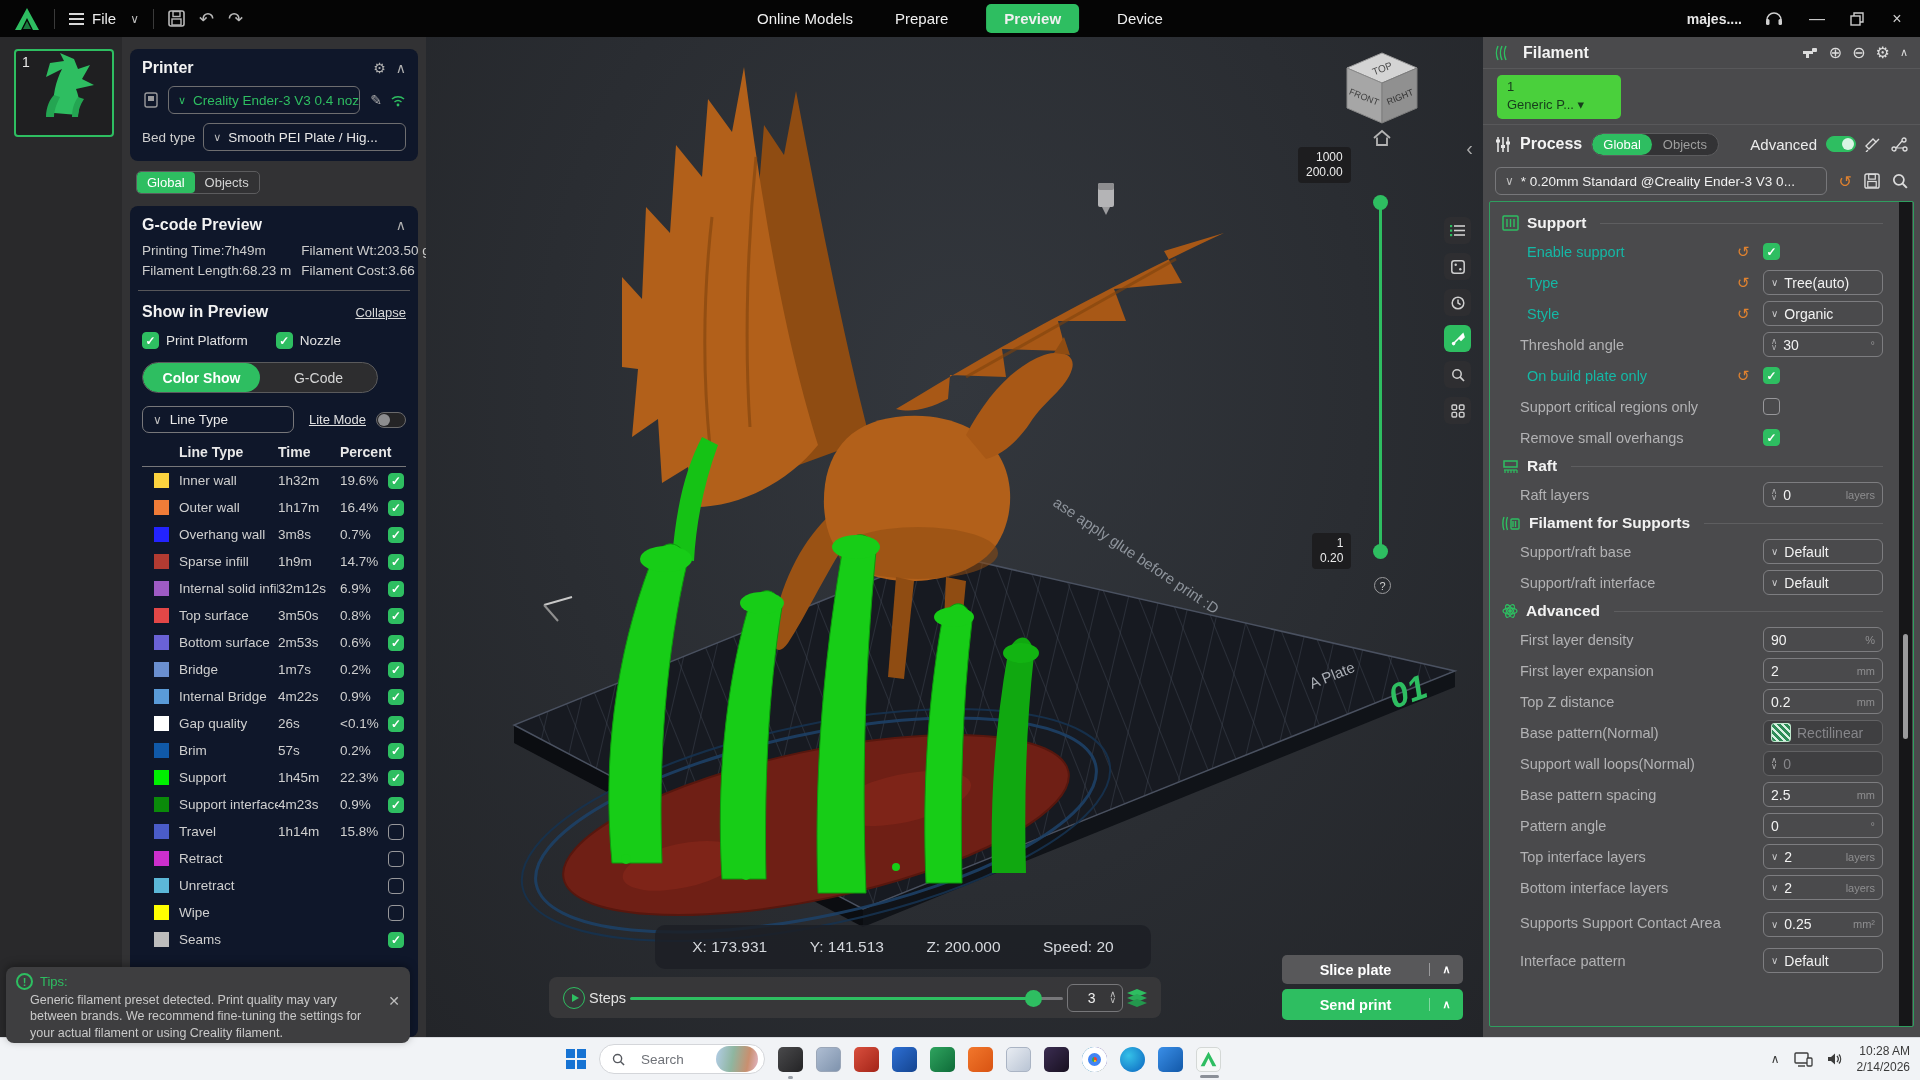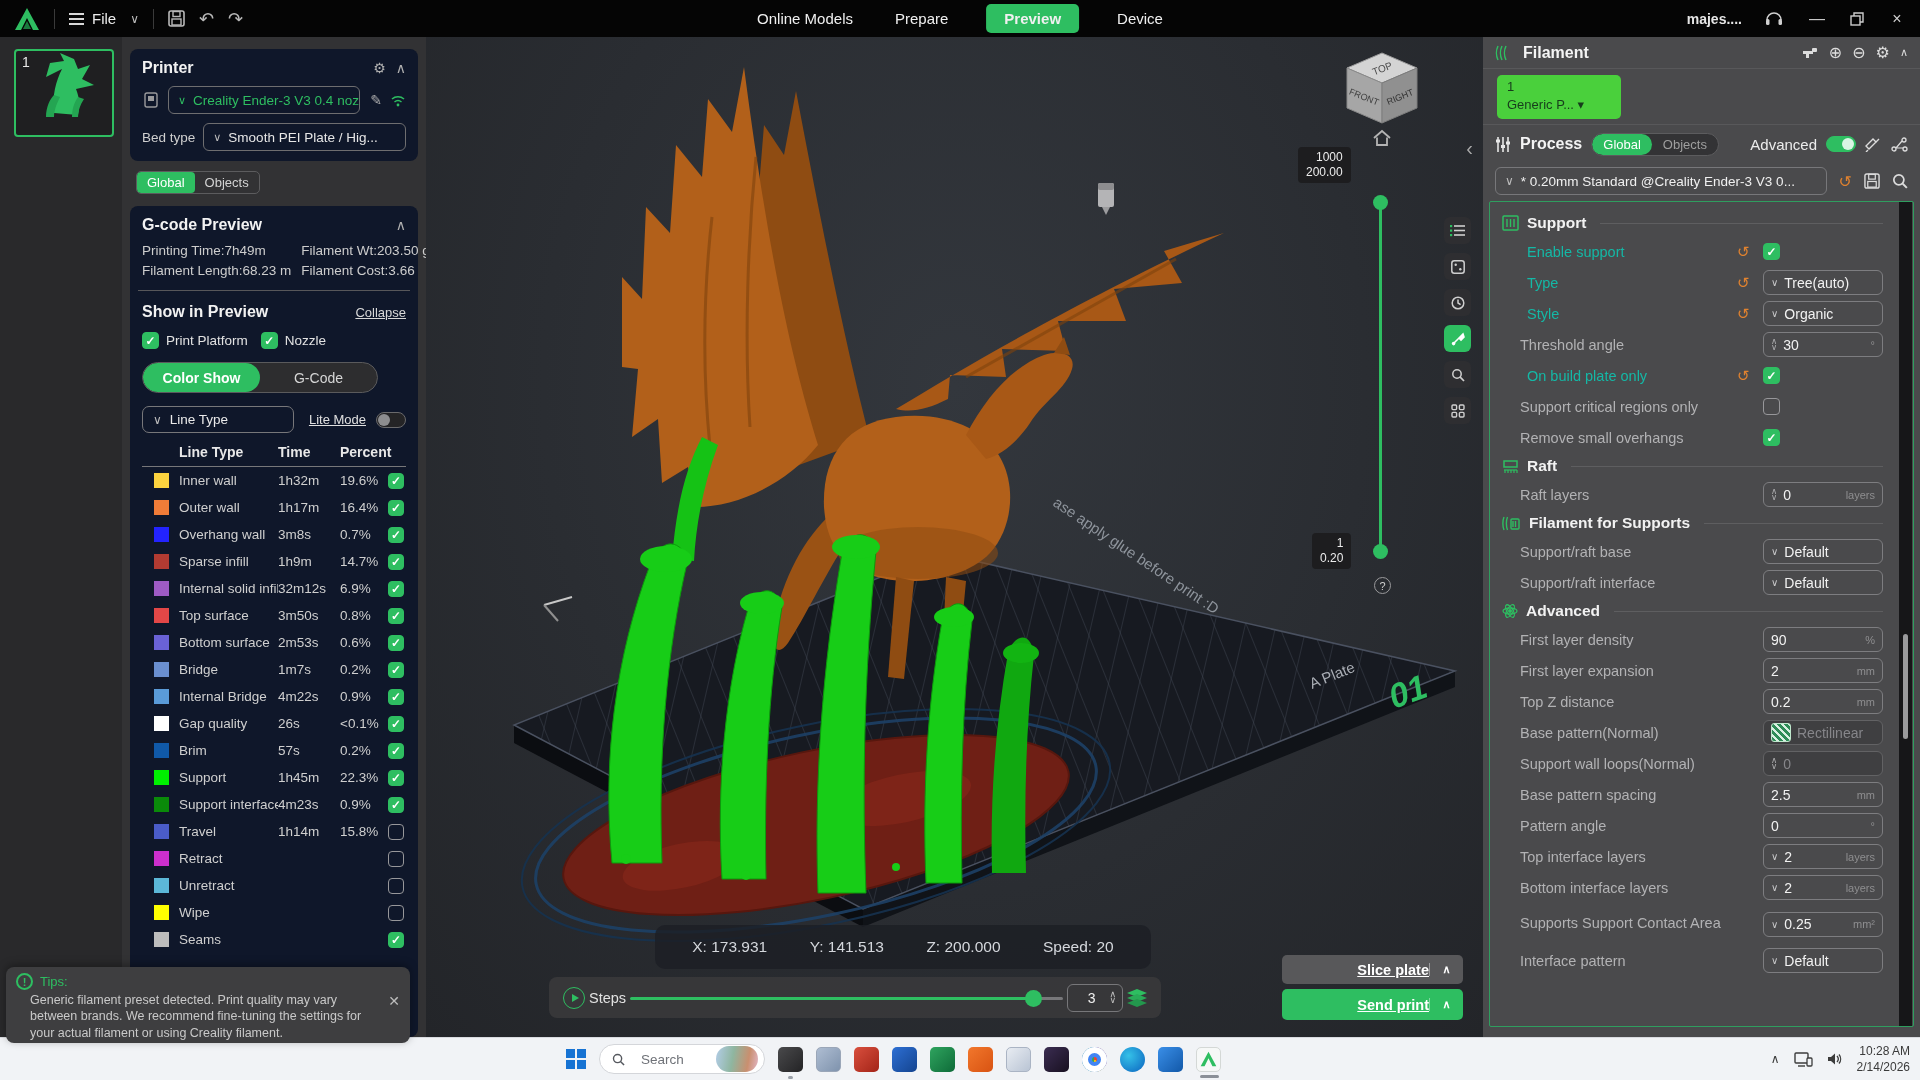--- a/index.html
+++ b/index.html
@@ -48,21 +48,21 @@
   .lbl { color:#cfcfcf; font-size:13.5px; white-space:nowrap; }
   .scope-pills { display:inline-flex; margin:10px 0 0 6px; border:1px solid #5c5c5e; border-radius:5px; overflow:hidden; width:max-content; }
   .scope-pills .pill { font-size:13px; padding:3px 10px; color:#d3d3d3; }
   .scope-pills .pill.active { background:#2ebe61; color:#fff; border-radius:4px; }
   .card2 { margin-top:12px; flex:1; display:flex; flex-direction:column; min-height:0; }
   .stats { display:grid; grid-template-columns:1fr auto; gap:5px 10px; margin-top:9px; }
   .stat { color:#cdcdcd; font-size:13.5px; white-space:nowrap; }
   .hdiv { height:1px; background:#57575a; margin:12px -4px 0 -4px; }
   .sip-row { display:flex; align-items:center; margin-top:12px; }
   .collapse-link { color:#d8d8d8; font-size:13px; text-decoration:underline; }
-  .checks { display:flex; align-items:center; gap:13px; margin-top:11px; }
+  .checks { display:flex; align-items:center; gap:28px; margin-top:11px; }
   .chk-item { display:flex; align-items:center; gap:7px; color:#e2e2e2; font-size:13.5px; }
   .ck { width:17px; height:17px; border-radius:4px; border:1.5px solid #97979a; position:relative; flex:0 0 auto; }
   .ck.checked { background:#2ebe61; border-color:#2ebe61; }
   .ck.checked::after { content:"✓"; position:absolute; left:50%; top:50%; transform:translate(-50%,-52%);
     color:#fff; font-size:12px; font-weight:bold; }
   .seg { display:flex; margin-top:13px; height:31px; width:236px; background:#2d2d2f;
     border:1px solid #5a5a5c; border-radius:16px; overflow:hidden; }
   .seg .opt { flex:1; display:flex; align-items:center; justify-content:center; color:#d6d6d6; font-size:14px; }
   .seg .opt.active { background:#2ebe61; color:#fff; font-weight:bold; border-radius:15px; }
   .lt-row { display:flex; align-items:center; margin-top:13px; gap:10px; }
@@ -119,21 +119,21 @@
   .play i { width:0; height:0; border-left:7px solid #2ebe61; border-top:4.5px solid transparent; border-bottom:4.5px solid transparent; margin-left:2px; }
   .steps-label { color:#e2e2e2; font-size:14.5px; }
   .sslider { flex:1; position:relative; height:16px; }
   .sslider .tr1 { position:absolute; top:7px; left:0; width:93%; height:3.5px; background:#2ebe61; border-radius:2px; }
   .sslider .tr2 { position:absolute; top:7px; right:0; width:7%; height:3.5px; background:#77777a; border-radius:2px; }
   .sslider .handle { position:absolute; top:0; left:calc(93% - 8px); width:17px; height:17px; border-radius:50%; background:#2ebe61; }
   .spin { display:flex; align-items:center; border:1px solid #77777a; border-radius:6px; height:28px; width:56px; padding:0 6px; }
   .spin .val { flex:1; text-align:center; color:#f0f0f0; font-size:14px; }
   .spin .arrows { display:flex; flex-direction:column; line-height:.62; color:#c0c0c0; font-size:9px; }
   .vbtn { position:absolute; left:856px; width:181px; border-radius:5px; display:flex; align-items:center; color:#fff; font-weight:bold; font-size:14.5px; }
-  .vbtn .txt { flex:1; text-align:right;text-decoration:underline; }
+  .vbtn .txt { flex:1; text-align:center; }
   .vbtn .split { width:34px; border-left:1px solid rgba(255,255,255,.4); text-align:center; font-size:11px; }
   .vbtn.slice { top:918px; height:29px; background:#58585a; }
   .vbtn.send { top:952px; height:31px; background:#2ebe61; }
 
   
   .rp-head { display:flex; align-items:center; height:32px; padding:0 12px 0 12px; gap:10px; border-bottom:1px solid #58585a; }
   .rp-title { color:#f4f4f4; font-weight:bold; font-size:16px; flex:0 0 auto; }
   .rp-spacer { flex:1; }
   .rp-ic { color:#dcdcdc; font-size:16px; }
   .fil-chip-row { height:56px; display:flex; align-items:center; padding:0 14px; border-bottom:1px solid #58585a; }

